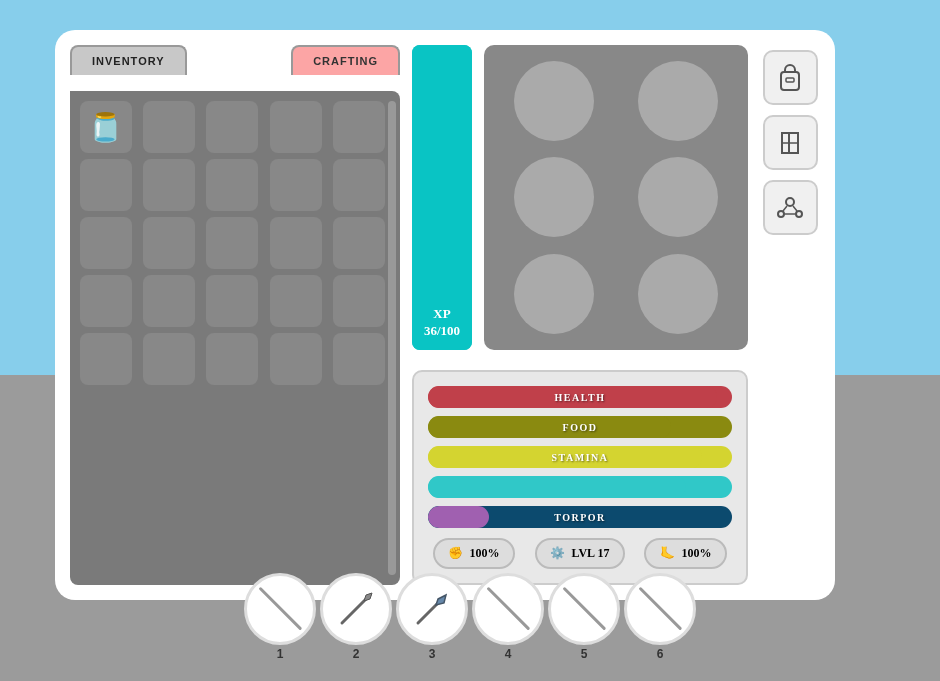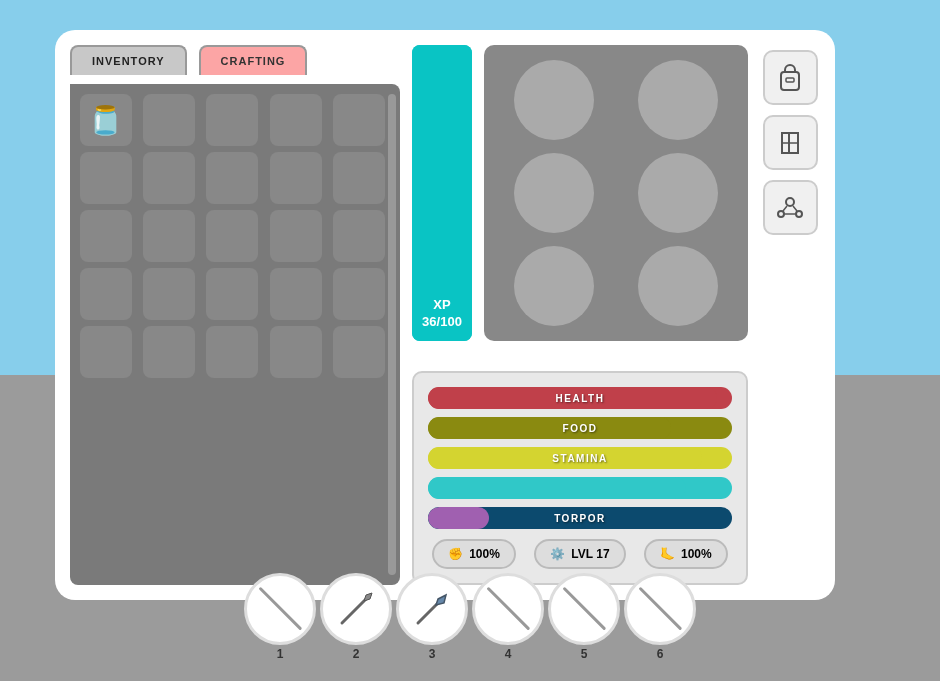--- a/index.html
+++ b/index.html
@@ -29,24 +29,25 @@
     
     .left-section {
       display: flex;
       flex-direction: column;
       width: 330px;
       flex-shrink: 0;
     }
 
     .tabs {
       display: flex;
-      gap: 12px;
-      margin-bottom: 9px;
+      gap: 4px;
+      margin-bottom: 16px;
       position: relative;
       z-index: 1;
+      justify-content: space-between;
     }
 
     .tab {
       padding: 8px 20px;
       background: #fca5a5;
       border-radius: 8px 8px 0 0;
       font-size: 11px;
       font-weight: bold;
       letter-spacing: 1px;
       color: #333;
@@ -99,22 +100,23 @@
       bottom: 10px;
       width: 8px;
       background: #999;
       border-radius: 4px;
     }
 
     
     .middle-section {
       display: flex;
       flex-direction: column;
-      gap: 30px;
+      gap: 20px;
       flex: 1;
+      font-family: Liberation Serif, serif;
     }
 
     .top-middle {
       display: flex;
       gap: 12px;
       flex: 1;
     }
 
     
     .xp-bar-container {

